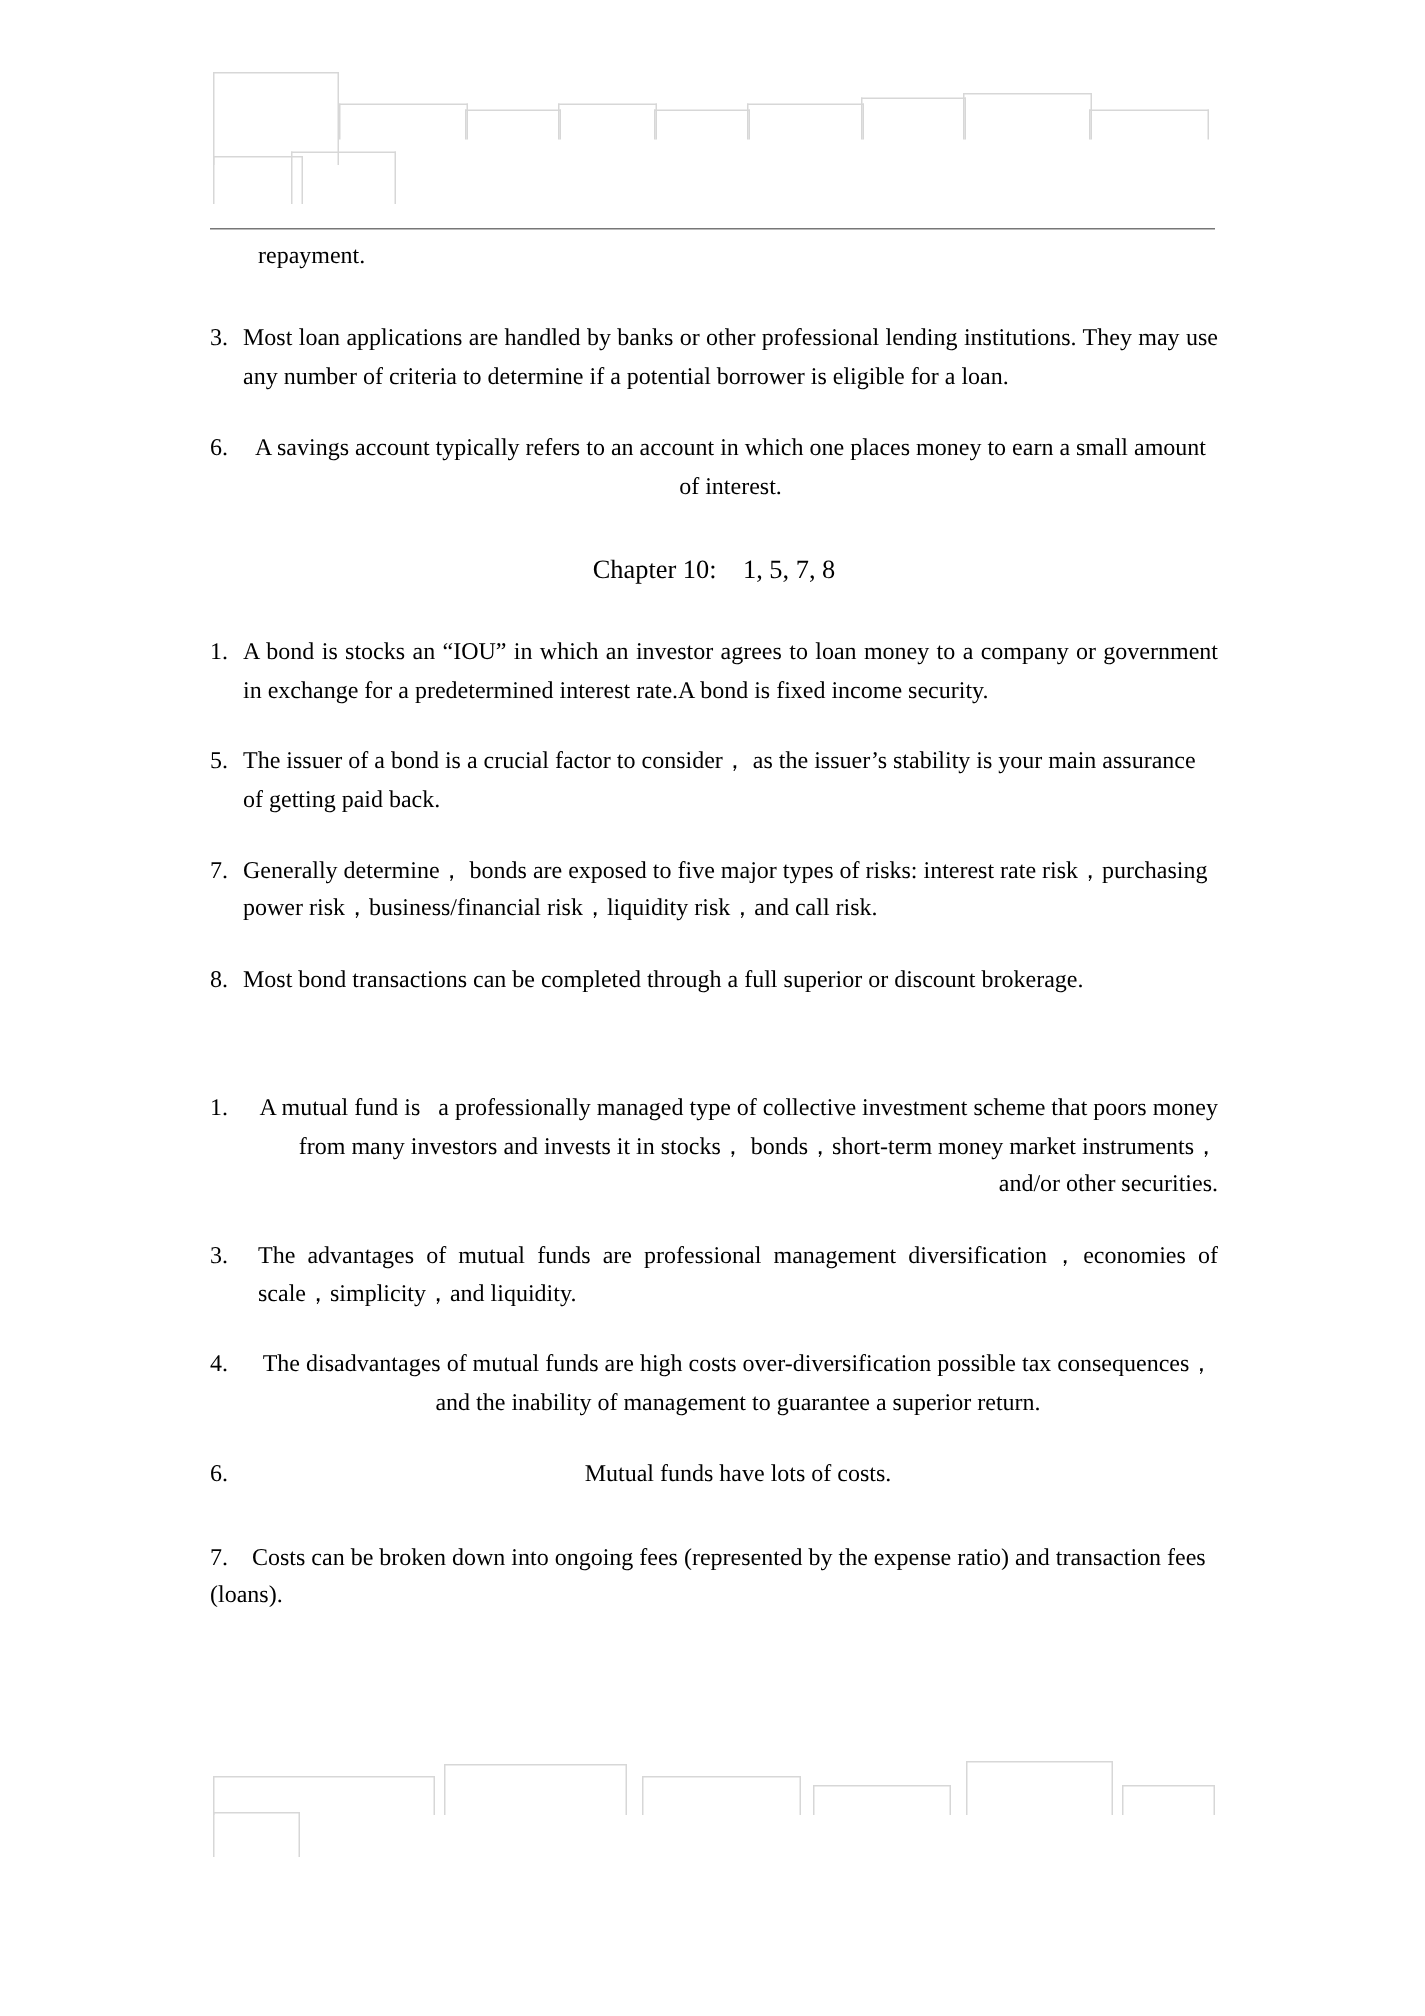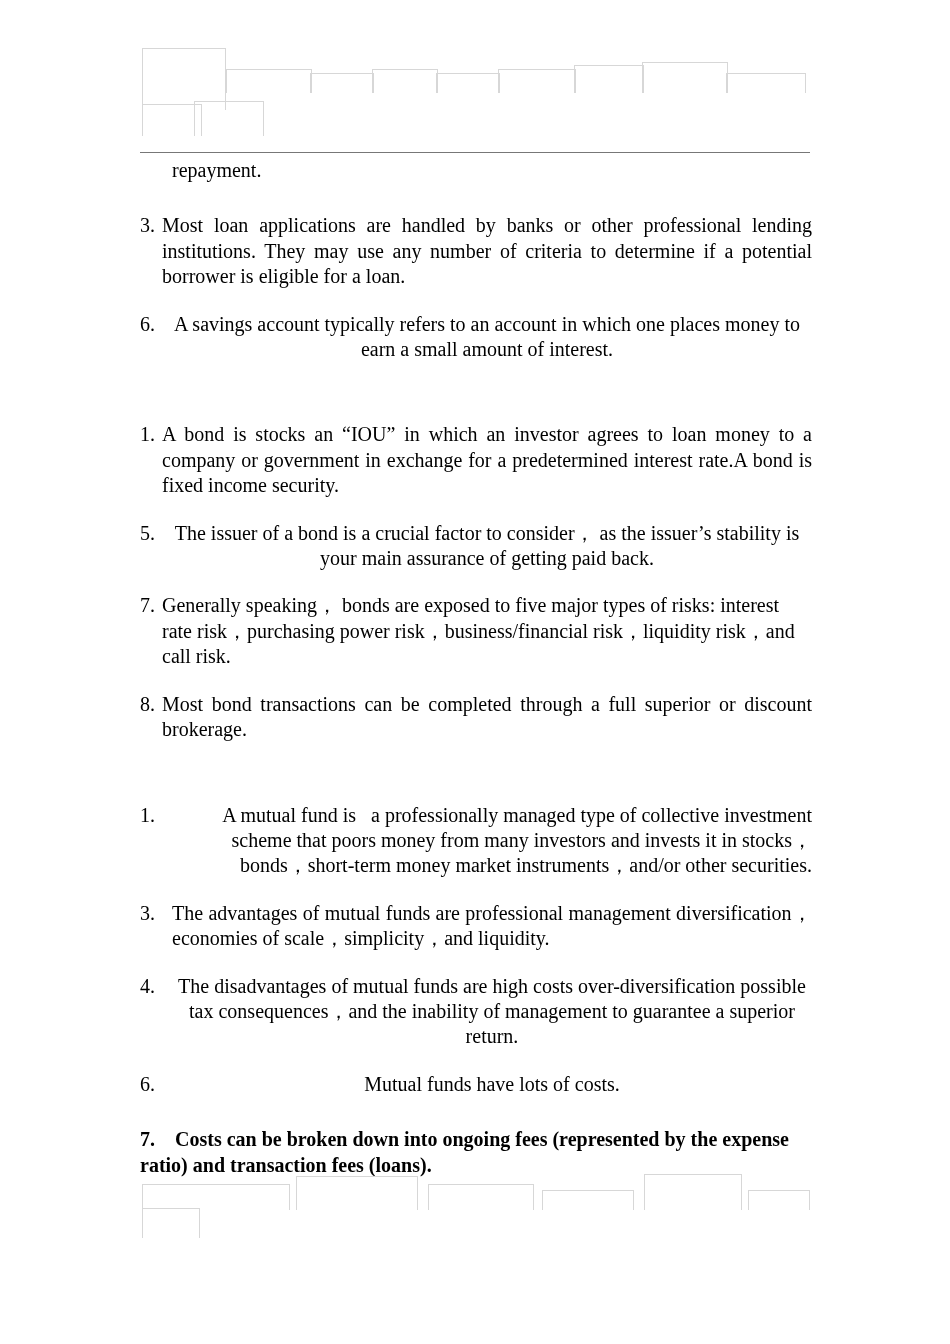--- a/index.html
+++ b/index.html
@@ -51,21 +51,21 @@
 
   
   .content {
     position: absolute;
     left: 140px;
     top: 152px;
     width: 672px;
   }
 
   .para {
-    font-size: 20px;
+    font-size: 16px;
     line-height: 25.4px;
     text-align: justify;
     text-justify: inter-word;
     margin: 0;
     position: relative;
     white-space: pre-wrap;
   }
 
   
   .continuation {
@@ -88,21 +88,20 @@
     flex: 1 1 auto;
     text-align: justify;
     text-justify: inter-word;
   }
   .item.narrow .num  { width: 22px; }
   .item.wide   .num  { width: 32px; }
 
   
   .item-flat {
     text-align: left;
-    font-weight: bold;
   }
 
   .gap-sm { height: 22px; }
   .gap-md { height: 30px; }
 
   .chapter-heading {
     font-size: 17.6px;
     line-height: 25.4px;
     text-align: center;
     margin: 0;
@@ -143,40 +142,41 @@
 
     <div class="gap-sm"></div>
 
     <div class="para item narrow">
       <span class="num">6.</span>
       <span class="body" style="text-align:center">A savings account typically refers to an account in which one places money to earn a small amount of interest.</span>
     </div>
 
     <div class="gap-md"></div>
 
+    <p class="chapter-heading">Chapter 10:    1, 5, 7, 8</p>
 
     <div class="gap-md"></div>
 
     <div class="para item narrow">
       <span class="num">1.</span>
       <span class="body">A bond is stocks an “IOU” in which an investor agrees to loan money to a company or government in exchange for a predetermined interest rate.A bond is fixed income security.</span>
     </div>
 
     <div class="gap-sm"></div>
 
     <div class="para item narrow">
       <span class="num">5.</span>
-      <span class="body" style="text-align:center">The issuer of a bond is a crucial factor to consider， as the issuer’s stability is your main assurance of getting paid back.</span>
+      <span class="body" style="text-align:left">The issuer of a bond is a crucial factor to consider， as the issuer’s stability is your main assurance of getting paid back.</span>
     </div>
 
     <div class="gap-sm"></div>
 
     <div class="para item narrow">
       <span class="num">7.</span>
-      <span class="body" style="text-align:left">Generally speaking， bonds are exposed to five major types of risks: interest rate risk，purchasing power risk，business/financial risk，liquidity risk，and call risk.</span>
+      <span class="body" style="text-align:left">Generally determine， bonds are exposed to five major types of risks: interest rate risk，purchasing power risk，business/financial risk，liquidity risk，and call risk.</span>
     </div>
 
     <div class="gap-sm"></div>
 
     <div class="para item narrow">
       <span class="num">8.</span>
       <span class="body">Most bond transactions can be completed through a full superior or discount brokerage.</span>
     </div>
 
     <div class="gap-md"></div>

